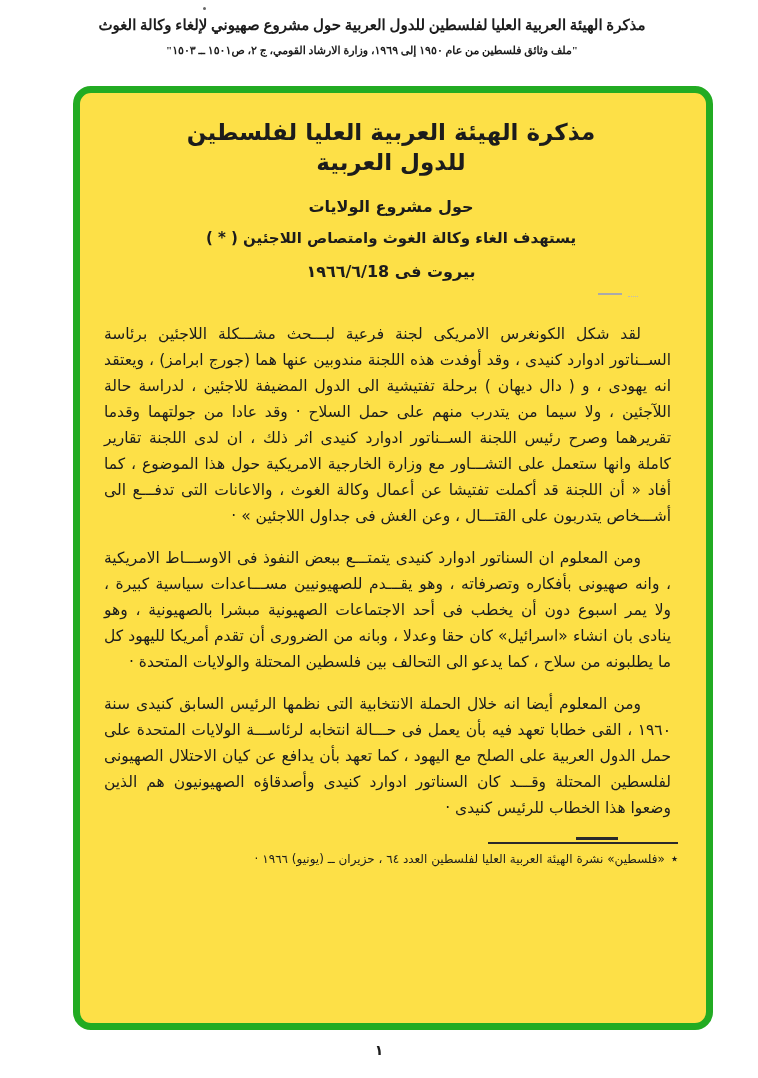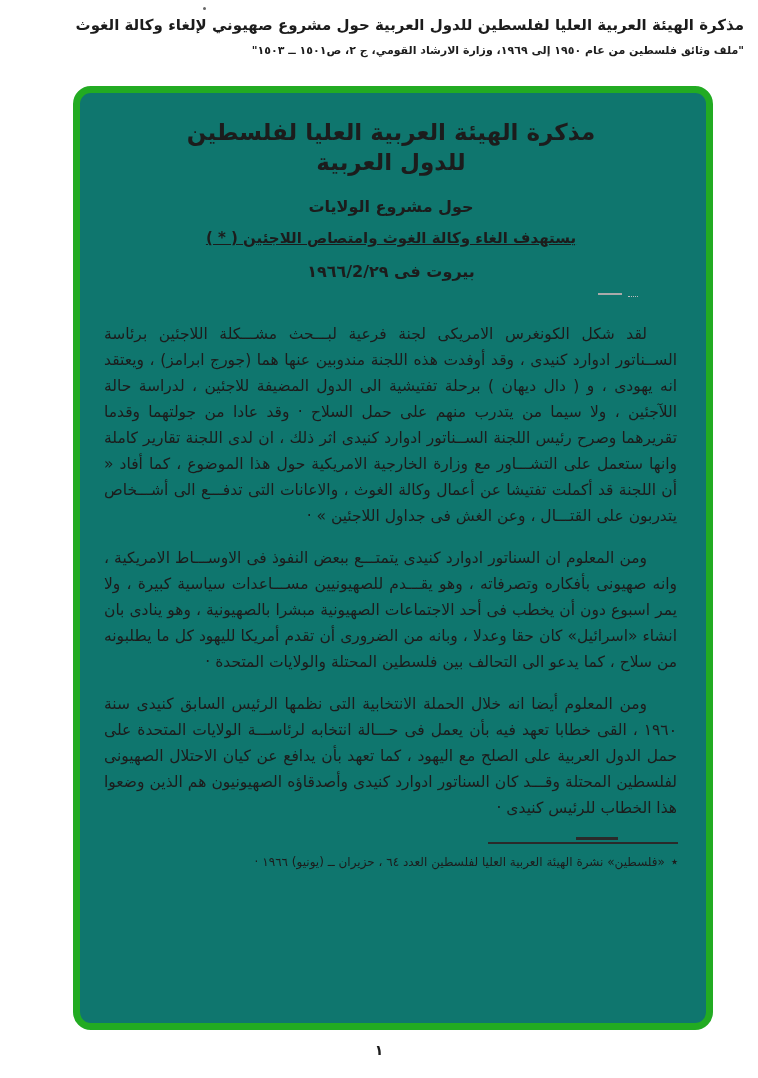--- a/index.html
+++ b/index.html
@@ -12,70 +12,71 @@
     width:758px;height:1078px;
     background:#ffffff;
     font-family:"DejaVu Sans", sans-serif;
     color:var(--ink);
     direction:rtl;
     overflow:hidden;
   }
   
   .top-header{
     position:absolute;top:16px;left:0;right:14px;
-    text-align:right;
+    text-align:center;
+    font-family:Liberation Serif, serif;
   }
   .header-line1{
     font-size:15px;font-weight:bold;letter-spacing:0;
   }
   .header-line2{
     font-size:11px;font-weight:bold;margin-top:10px;
   }
   
   .doc-frame{
     position:absolute;top:86px;left:73px;
     width:640px;height:944px;
     box-sizing:border-box;
     border:7px solid var(--border-green);
     border-radius:18px;
-    background:#0f766e;
+    background:#fde047;
   }
   .doc-content{
     padding:14px 28px 0 24px;
   }
   
   .title-block{text-align:center;font-weight:bold;}
   .title-1{font-size:23px;margin-top:12px;}
   .title-2{font-size:23px;margin-top:4px;}
   .subtitle-1{font-size:16px;margin-top:22px;}
-  .subtitle-2{font-size:15px;margin-top:13px;text-decoration:underline;}
+  .subtitle-2{font-size:15px;margin-top:13px;}
   .dateline{font-size:16px;margin-top:15px;}
   
   .body-text{
     margin-top:40px;
     font-size:15.5px;
     line-height:26px;
     text-align:justify;
   }
   .body-text p{
-    margin:0 1px 16px 0;
+    margin:0 7px 16px 0;
     text-indent:30px;
   }
   
   .footnote-area{margin-top:2px;}
   .footnote-dash{
     width:42px;border-top:3px solid #2a2a2a;
     margin:0 60px 2px auto; 
   }
   .footnote-rule{
     width:190px;border-top:2px solid #2a2a2a;
     margin:0 0 7px auto; 
   }
   .footnote-text{
-    font-size:12px;line-height:21px;font-weight:500;
+    font-size:12px;line-height:16px;font-weight:500;
   }
   .footnote-marker{
     display:inline-block;
     font-size:13px;font-weight:bold;margin-left:6px;
   }
   
   .page-number{
     position:absolute;top:1042px;left:0;right:0;
     text-align:center;font-size:14px;font-weight:bold;
   }
@@ -106,21 +107,21 @@
   </div>
 
   <div class="doc-frame">
     <div class="doc-content">
 
       <div class="title-block">
         <div class="title-1">مذكرة الهيئة العربية العليا لفلسطين</div>
         <div class="title-2">للدول العربية</div>
         <div class="subtitle-1">حول مشروع الولايات</div>
         <div class="subtitle-2">يستهدف الغاء وكالة الغوث وامتصاص اللاجئين ( * )</div>
-        <div class="dateline">بيروت فى ١٩٦٦/2/٢٩</div>
+        <div class="dateline">بيروت فى ١٩٦٦/٦/18</div>
       </div>
 
       <div class="body-text">
         <p>لقد شكل الكونغرس الامريكى لجنة فرعية لبـــحث مشـــكلة اللاجئين برئاسة الســناتور ادوارد كنيدى ، وقد أوفدت هذه اللجنة مندوبين عنها هما (جورج ابرامز) ، ويعتقد انه يهودى ، و ( دال ديهان ) برحلة تفتيشية الى الدول المضيفة للاجئين ، لدراسة حالة اللآجئين ، ولا سيما من يتدرب منهم على حمل السلاح · وقد عادا من جولتهما وقدما تقريرهما وصرح رئيس اللجنة الســناتور ادوارد كنيدى اثر ذلك ، ان لدى اللجنة تقارير كاملة وانها ستعمل على التشـــاور مع وزارة الخارجية الامريكية حول هذا الموضوع ، كما أفاد « أن اللجنة قد أكملت تفتيشا عن أعمال وكالة الغوث ، والاعانات التى تدفـــع الى أشـــخاص يتدربون على القتـــال ، وعن الغش فى جداول اللاجئين » ·</p>
         <p>ومن المعلوم ان السناتور ادوارد كنيدى يتمتـــع ببعض النفوذ فى الاوســـاط الامريكية ، وانه صهيونى بأفكاره وتصرفاته ، وهو يقـــدم للصهيونيين مســـاعدات سياسية كبيرة ، ولا يمر اسبوع دون أن يخطب فى أحد الاجتماعات الصهيونية مبشرا بالصهيونية ، وهو ينادى بان انشاء «اسرائيل» كان حقا وعدلا ، وبانه من الضرورى أن تقدم أمريكا لليهود كل ما يطلبونه من سلاح ، كما يدعو الى التحالف بين فلسطين المحتلة والولايات المتحدة ·</p>
         <p>ومن المعلوم أيضا انه خلال الحملة الانتخابية التى نظمها الرئيس السابق كنيدى سنة ١٩٦٠ ، القى خطابا تعهد فيه بأن يعمل فى حـــالة انتخابه لرئاســـة الولايات المتحدة على حمل الدول العربية على الصلح مع اليهود ، كما تعهد بأن يدافع عن كيان الاحتلال الصهيونى لفلسطين المحتلة وقـــد كان السناتور ادوارد كنيدى وأصدقاؤه الصهيونيون هم الذين وضعوا هذا الخطاب للرئيس كنيدى ·</p>
       </div>
 
       <div class="footnote-area">
         <div class="footnote-dash"></div>

